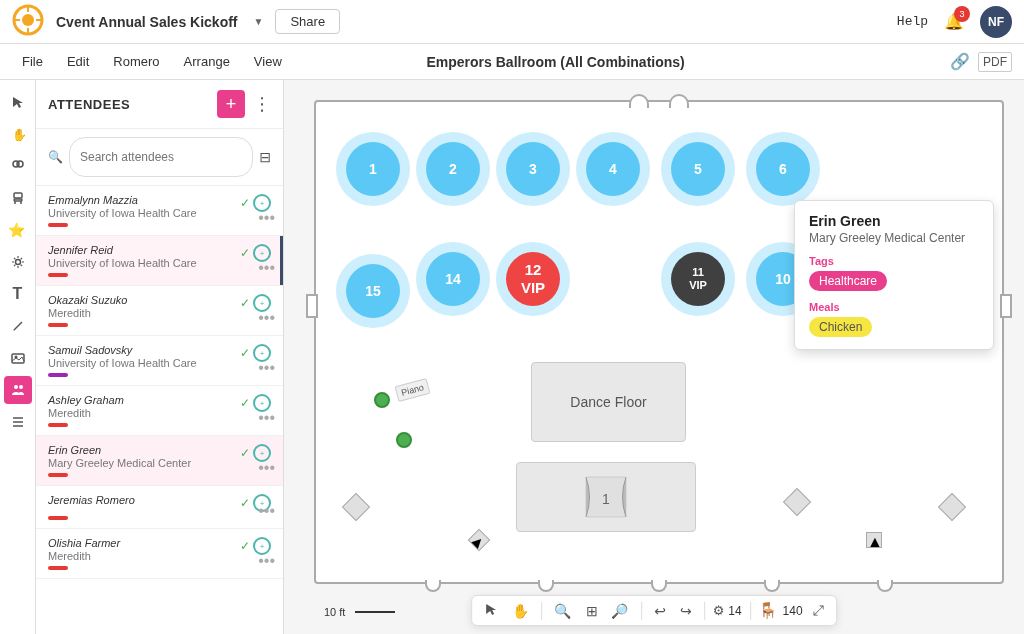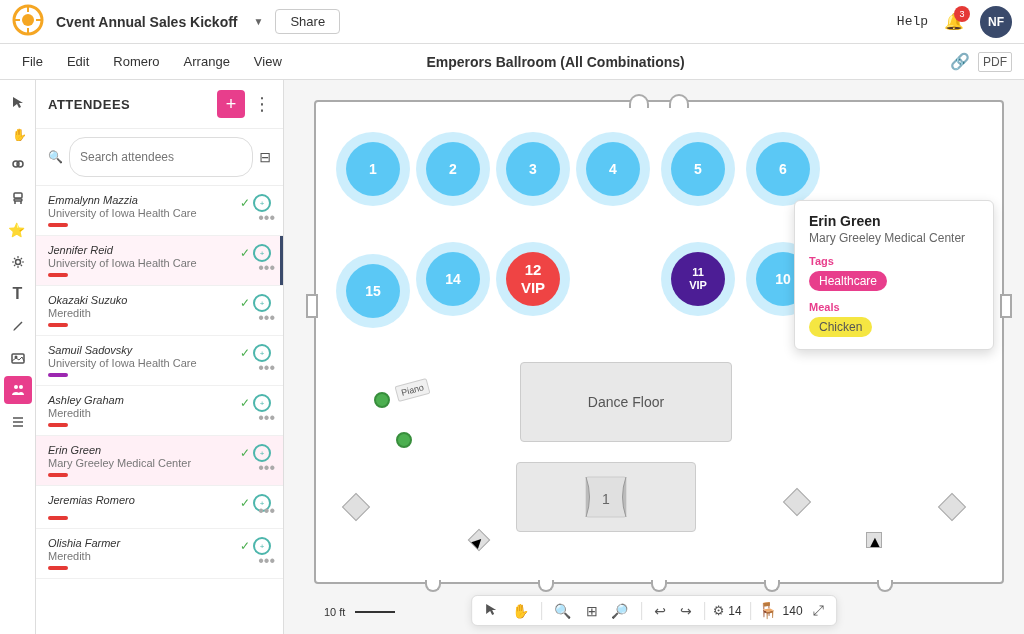--- a/index.html
+++ b/index.html
@@ -432,27 +432,27 @@
       <div style="position:absolute;top:40px;left:355px;width:54px;height:54px;border-radius:50%;background:#5bc8f5;display:flex;align-items:center;justify-content:center;color:#fff;font-weight:700;font-size:14px;box-shadow:0 0 0 10px rgba(91,200,245,0.3);">5</div>
 
       <div style="position:absolute;top:40px;left:440px;width:54px;height:54px;border-radius:50%;background:#5bc8f5;display:flex;align-items:center;justify-content:center;color:#fff;font-weight:700;font-size:14px;box-shadow:0 0 0 10px rgba(91,200,245,0.3);">6</div>
 
       <div style="position:absolute;top:162px;left:30px;width:54px;height:54px;border-radius:50%;background:#5bc8f5;display:flex;align-items:center;justify-content:center;color:#fff;font-weight:700;font-size:14px;box-shadow:0 0 0 10px rgba(91,200,245,0.3);">15</div>
 
       <div style="position:absolute;top:150px;left:110px;width:54px;height:54px;border-radius:50%;background:#5bc8f5;display:flex;align-items:center;justify-content:center;color:#fff;font-weight:700;font-size:14px;box-shadow:0 0 0 10px rgba(91,200,245,0.3);">14</div>
 
       <div style="position:absolute;top:150px;left:190px;width:54px;height:54px;border-radius:50%;background:#ef4444;display:flex;align-items:center;justify-content:center;color:#fff;font-weight:700;font-size:15px;box-shadow:0 0 0 10px rgba(91,200,245,0.3);text-align:center;line-height:1.2;">12<br>VIP</div>
 
-      <div style="position:absolute;top:150px;left:355px;width:54px;height:54px;border-radius:50%;background:#4c1d95;display:flex;align-items:center;justify-content:center;color:#fff;font-weight:700;font-size:11px;box-shadow:0 0 0 10px rgba(91,200,245,0.3);text-align:center;line-height:1.2;">11<br>VIP</div>
+      <div style="position:absolute;top:150px;left:355px;width:54px;height:54px;border-radius:50%;background:#404040;display:flex;align-items:center;justify-content:center;color:#fff;font-weight:700;font-size:11px;box-shadow:0 0 0 10px rgba(91,200,245,0.3);text-align:center;line-height:1.2;">11<br>VIP</div>
 
       <div style="position:absolute;top:150px;left:440px;width:54px;height:54px;border-radius:50%;background:#5bc8f5;display:flex;align-items:center;justify-content:center;color:#fff;font-weight:700;font-size:14px;box-shadow:0 0 0 10px rgba(91,200,245,0.3);">10</div>
 
       <div style="position:absolute;top:150px;left:520px;width:54px;height:54px;border-radius:50%;background:#5bc8f5;display:flex;align-items:center;justify-content:center;color:#fff;font-weight:700;font-size:14px;box-shadow:0 0 0 10px rgba(91,200,245,0.3);">9</div>
 
-      <div class="dance-floor" style="left:204px;top:260px;width:212px;height:80px;">
+      <div class="dance-floor" style="left:215px;top:260px;width:155px;height:80px;">
         <span>Dance Floor</span>
       </div>
 
       <div class="stage-area" style="left:200px;top:360px;width:180px;height:70px;display:flex;align-items:center;justify-content:center;">
 
         <svg width="50" height="50" viewBox="0 0 50 50">
           <rect x="5" y="5" width="40" height="40" rx="2" fill="#e0e0e0" stroke="#ccc"></rect>
           <path d="M5 5 Q12 25 5 45" fill="#bbb" stroke="#999"></path>
           <path d="M45 5 Q38 25 45 45" fill="#bbb" stroke="#999"></path>
           <text x="25" y="32" text-anchor="middle" font-size="14" fill="#666">1</text>

